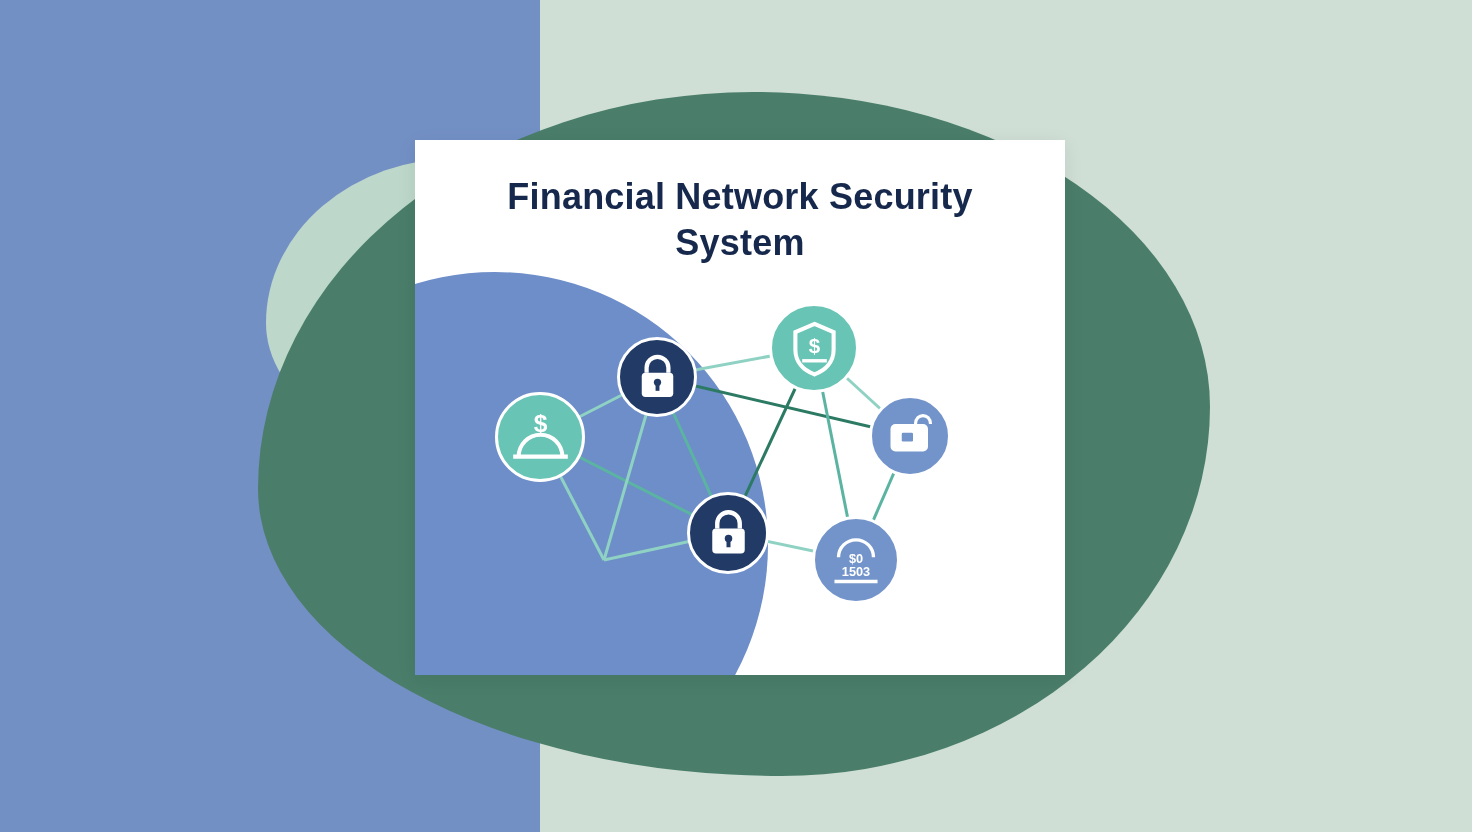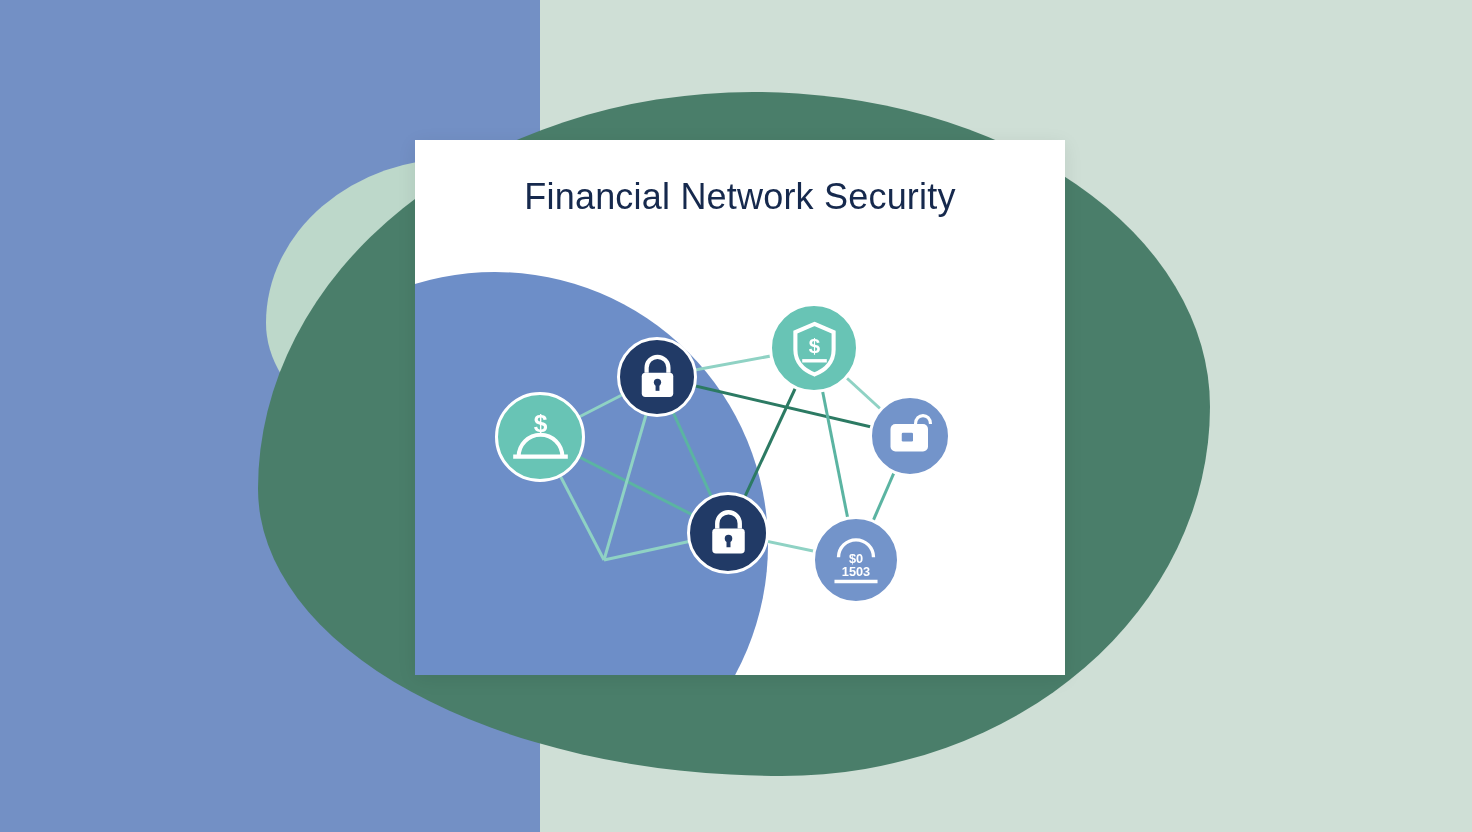--- a/index.html
+++ b/index.html
@@ -4,21 +4,21 @@
 <style>
   html,body{margin:0;padding:0;}
   body{font-family:"Liberation Sans", sans-serif;}
   #canvas{position:relative;width:1472px;height:832px;overflow:hidden;}
   .bg-left{position:absolute;left:0;top:0;width:540px;height:832px;z-index:0;}
   .blob{position:absolute;z-index:1;}
   .blob.mint{left:266px;top:158px;width:384px;height:300px;border-radius:50% 50% 48% 52% / 55% 55% 45% 45%;}
   .blob.green{left:258px;top:92px;width:952px;height:684px;border-radius:52% 48% 45% 55% / 58% 46% 54% 42%;z-index:2;}
   .card{position:absolute;left:415px;top:140px;width:650px;height:535px;overflow:hidden;z-index:3;box-shadow:0 4px 18px rgba(0,0,0,0.08);}
   .blue-circle{position:absolute;left:-193px;top:132px;width:546px;height:546px;border-radius:50%;}
-  .title{position:relative;z-index:4;margin:34px 0 0 0;display:flex;flex-direction:column;align-items:center;font-size:36px;font-weight:400;line-height:1.27;letter-spacing:0.2px;text-align:center;}
+  .title{position:relative;z-index:4;margin:34px 0 0 0;display:flex;flex-direction:column;align-items:center;font-size:36px;font-weight:700;line-height:1.27;letter-spacing:0.2px;text-align:center;}
   #edges-svg{position:absolute;left:0;top:0;z-index:2;}
   #nodes-layer{position:absolute;left:0;top:0;width:650px;height:535px;z-index:3;}
   .node{position:absolute;border-radius:50%;border:3px solid #ffffff;display:flex;align-items:center;justify-content:center;box-sizing:content-box;}
   .node svg{display:block;}
   svg text{font-family:"Liberation Sans", sans-serif;}
 </style>
 </head>
 <body>
 
 <div id="canvas" style="background: rgb(207, 223, 214);">
@@ -84,15 +84,16 @@
           <svg viewBox="-26 -26 52 52" width="70" height="70">
             <path d="M -13 -2 a 13 13 0 0 1 26 0" fill="none" stroke="#fff" stroke-width="2.5"></path>
             <text x="0" y="2" text-anchor="middle" font-size="9.5" font-weight="bold" fill="#fff">$0</text>
             <text x="0" y="12" text-anchor="middle" font-size="9.5" font-weight="bold" fill="#fff">1503</text>
             <line x1="-16" y1="16" x2="16" y2="16" stroke="#fff" stroke-width="2.5"></line>
           </svg>
         </div>
       </div>
     <h1 class="title" style="color: rgb(22, 41, 77);">
       <span>Financial Network Security</span>
+      <span>System</span>
     </h1>
   </div>
 </div>
 
 </body></html>

